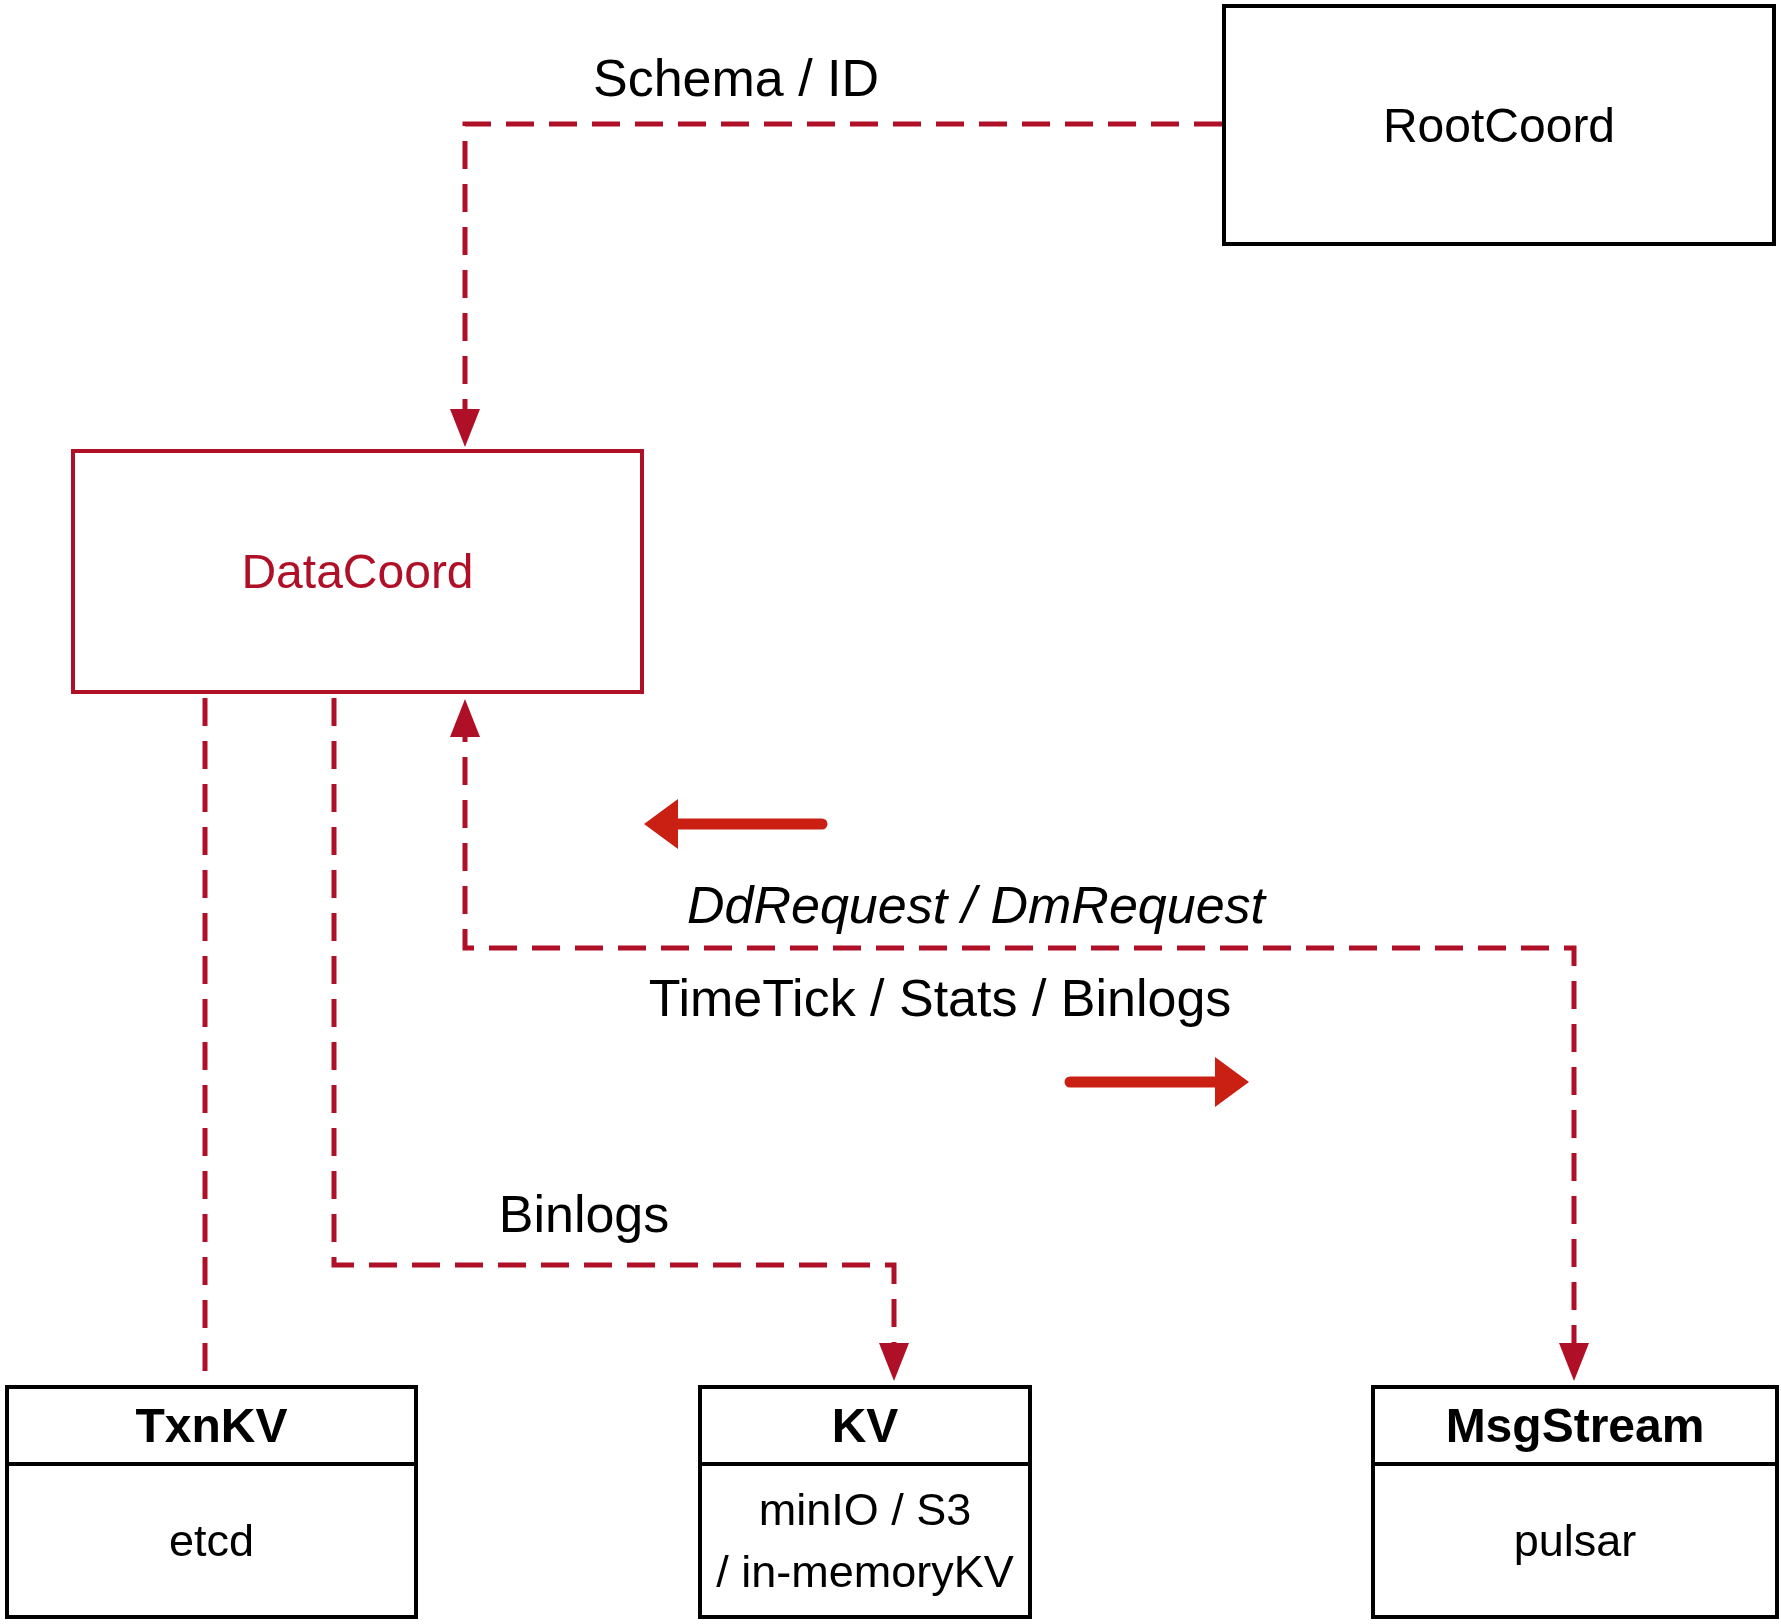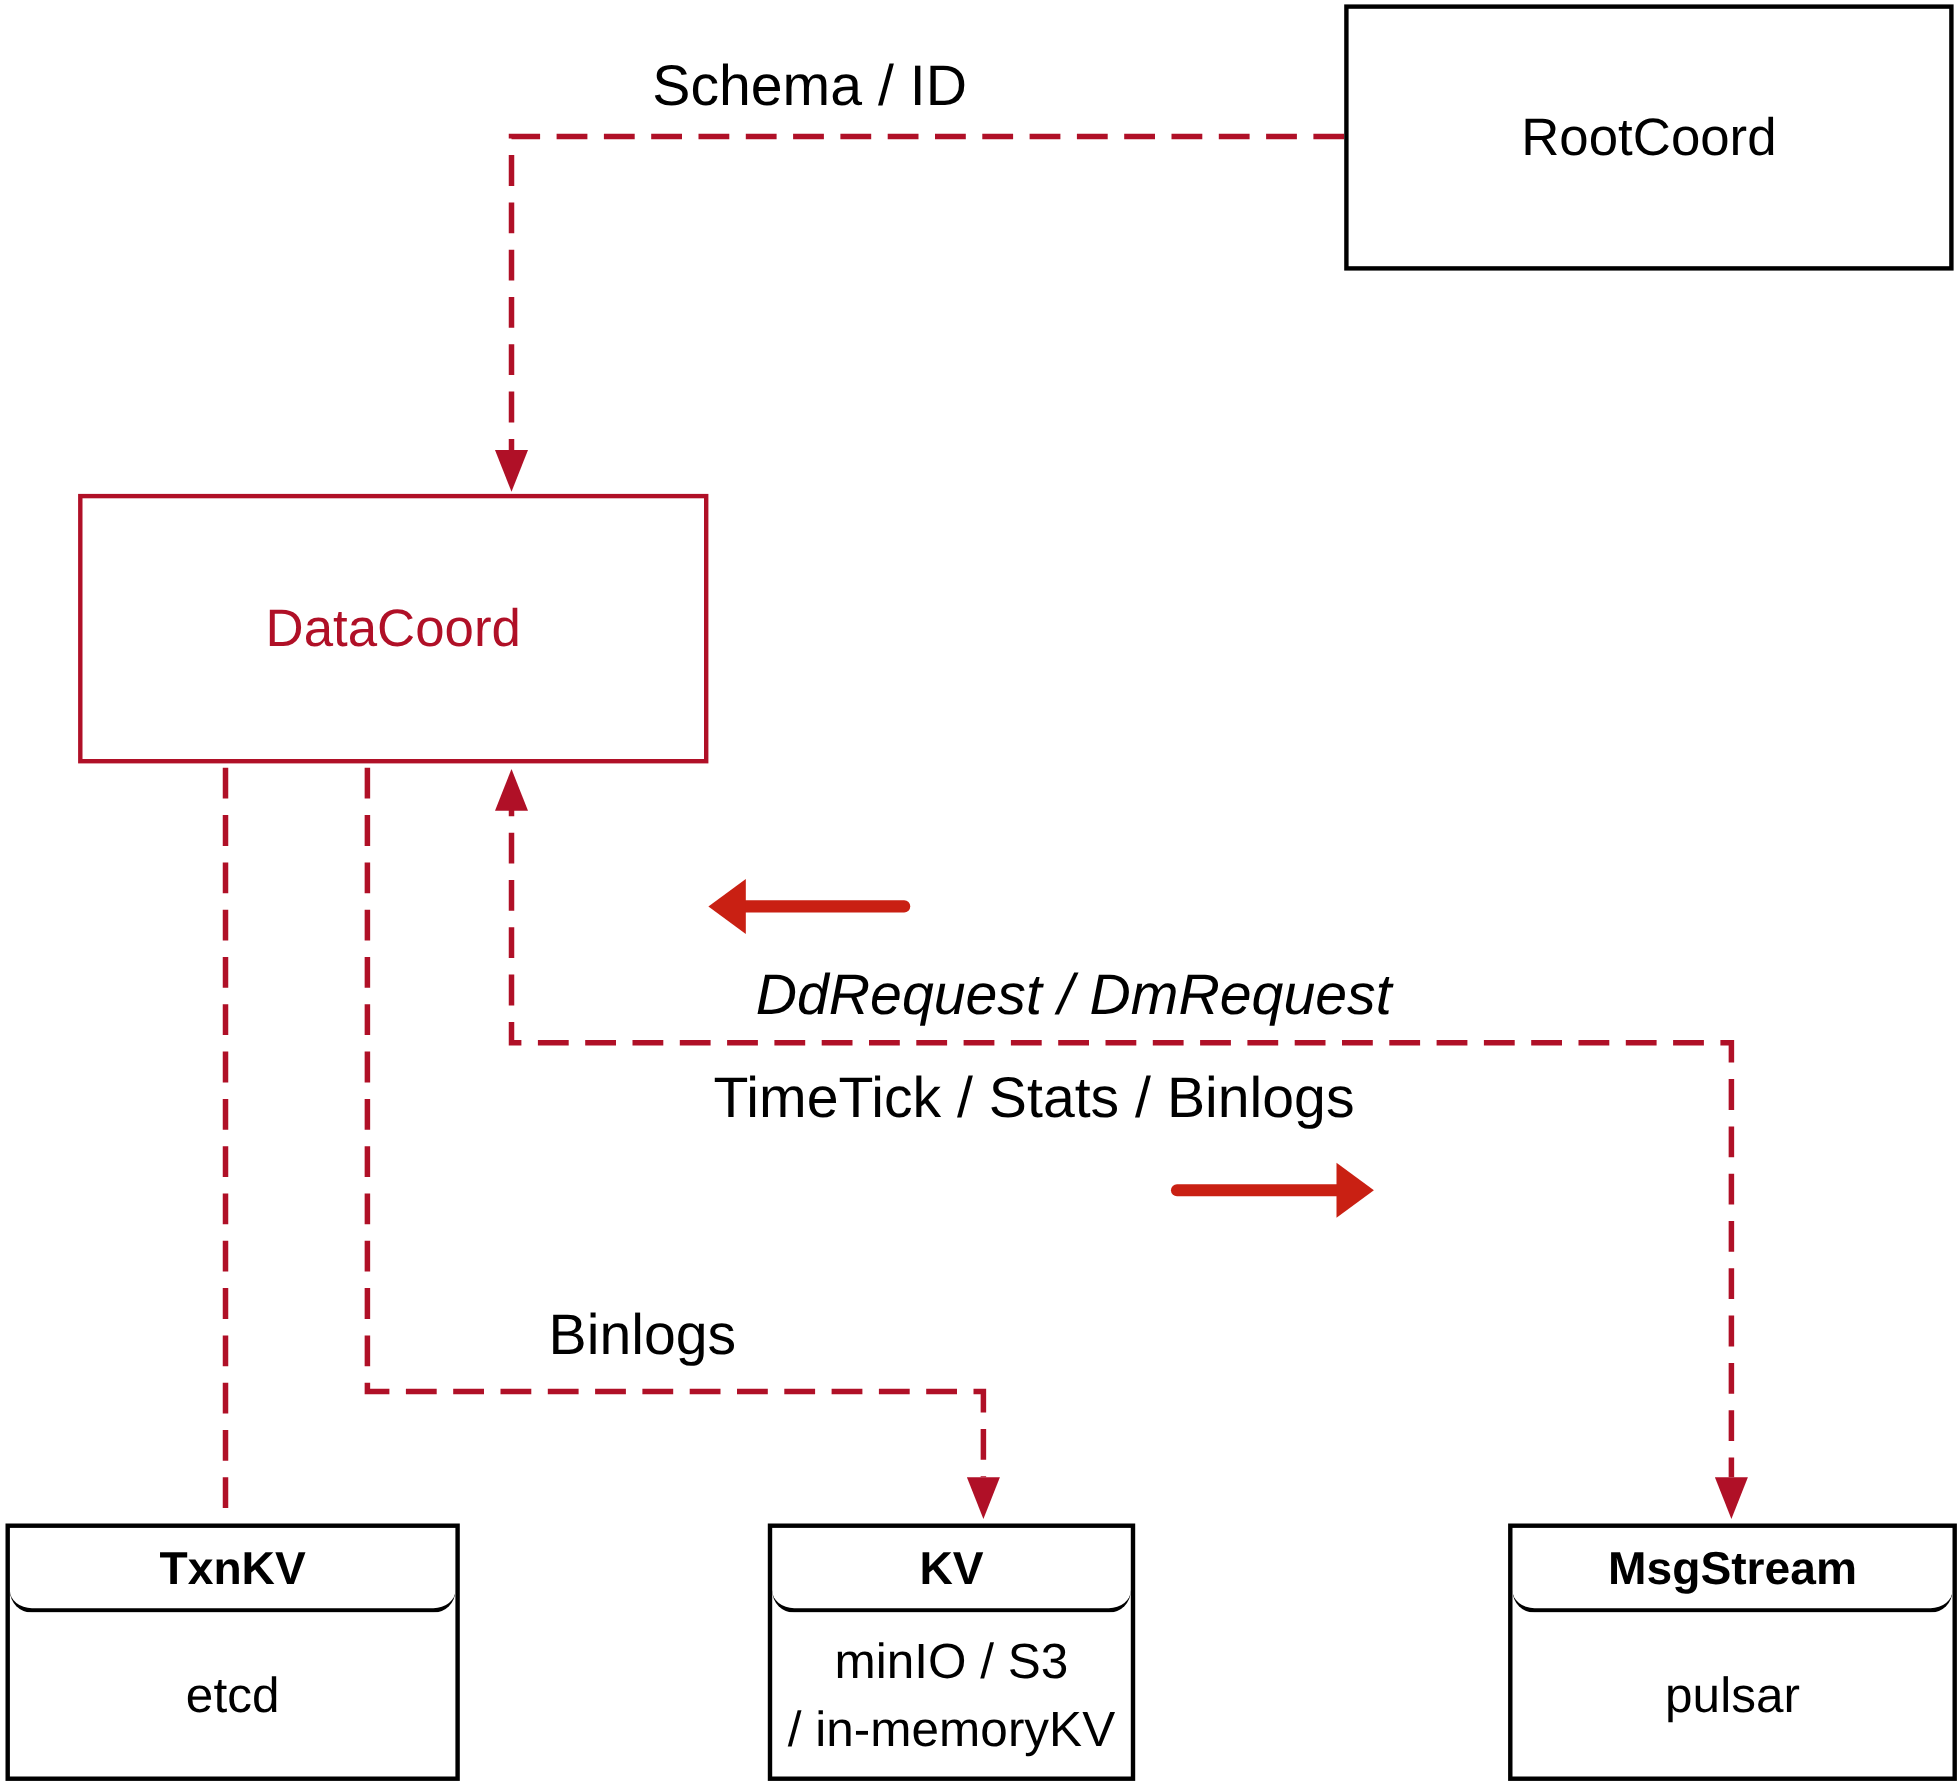--- a/index.html
+++ b/index.html
@@ -69,25 +69,24 @@
   }
   .store-txnkv     { left: 5px;    width: 413px; }
   .store-kv        { left: 698px;  width: 334px; }
   .store-msgstream { left: 1371px; width: 408px; }
   .store-title {
     height: 77px;
     border-bottom: 4px solid var(--color-black);
     display: flex;
     align-items: center;
     justify-content: center;
-    font-size: 42px;
+    font-size: 48px;
     font-weight: bold;
     color: var(--color-black);
     white-space: nowrap;
-    border-radius: 20px;
   }
   .store-body {
     flex: 1;
     display: flex;
     flex-direction: column;
     align-items: center;
     justify-content: center;
     font-size: 45px;
     color: var(--color-black);
     line-height: 62px;

